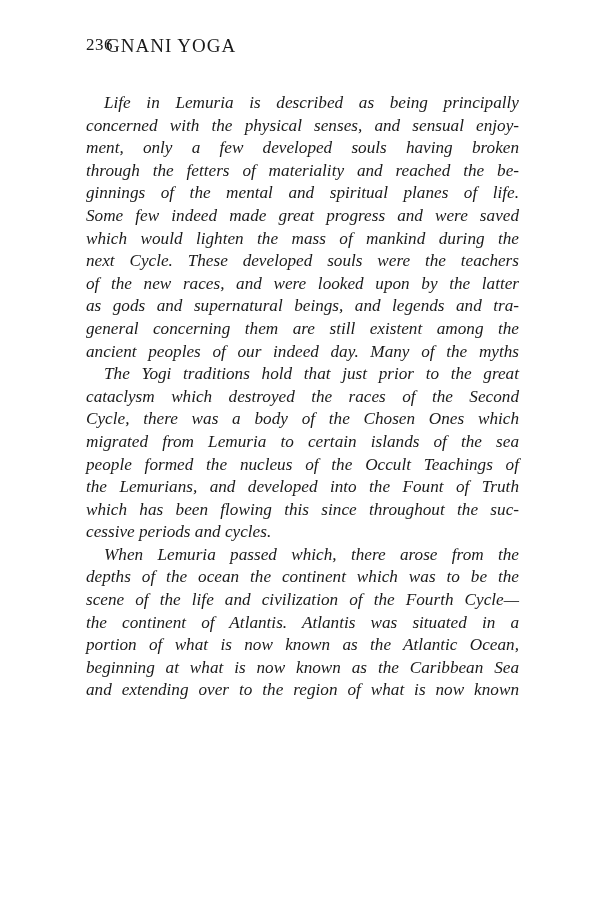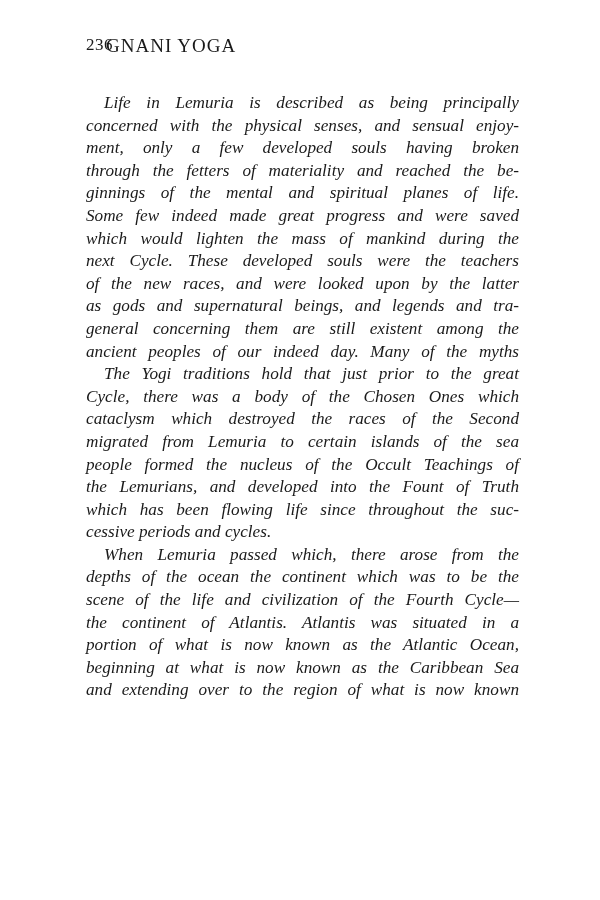--- a/index.html
+++ b/index.html
@@ -89,26 +89,26 @@
         <span class="line">Some few indeed made great progress and were saved</span>
         <span class="line">which would lighten the mass of mankind during the</span>
         <span class="line">next Cycle.  These developed souls were the teachers</span>
         <span class="line">of the new races, and were looked upon by the latter</span>
         <span class="line">as gods and supernatural beings, and legends and tra-</span>
         <span class="line">general concerning them are still existent among the</span>
         <span class="line">ancient peoples of our indeed day.  Many of the myths</span>
       </div>
       <div>
         <span class="line indent">The Yogi traditions hold that just prior to the great</span>
+        <span class="line">cataclysm which destroyed the races of the Second</span>
         <span class="line">Cycle, there was a body of the Chosen Ones which</span>
-        <span class="line">cataclysm which destroyed the races of the Second</span>
         <span class="line">migrated from Lemuria to certain islands of the sea</span>
         <span class="line">people formed the nucleus of the Occult Teachings of</span>
         <span class="line">the Lemurians, and developed into the Fount of Truth</span>
-        <span class="line">which has been flowing life since throughout the suc-</span>
+        <span class="line">which has been flowing this since throughout the suc-</span>
         <span class="line last">cessive periods and cycles.</span>
       </div>
       <div>
         <span class="line indent">When Lemuria passed which, there arose from the</span>
         <span class="line">depths of the ocean the continent which was to be the</span>
         <span class="line">scene of the life and civilization of the Fourth Cycle—</span>
         <span class="line">the continent of Atlantis.  Atlantis was situated in a</span>
         <span class="line">portion of what is now known as the Atlantic Ocean,</span>
         <span class="line">beginning at what is now known as the Caribbean Sea</span>
         <span class="line">and extending over to the region of what is now known</span>

